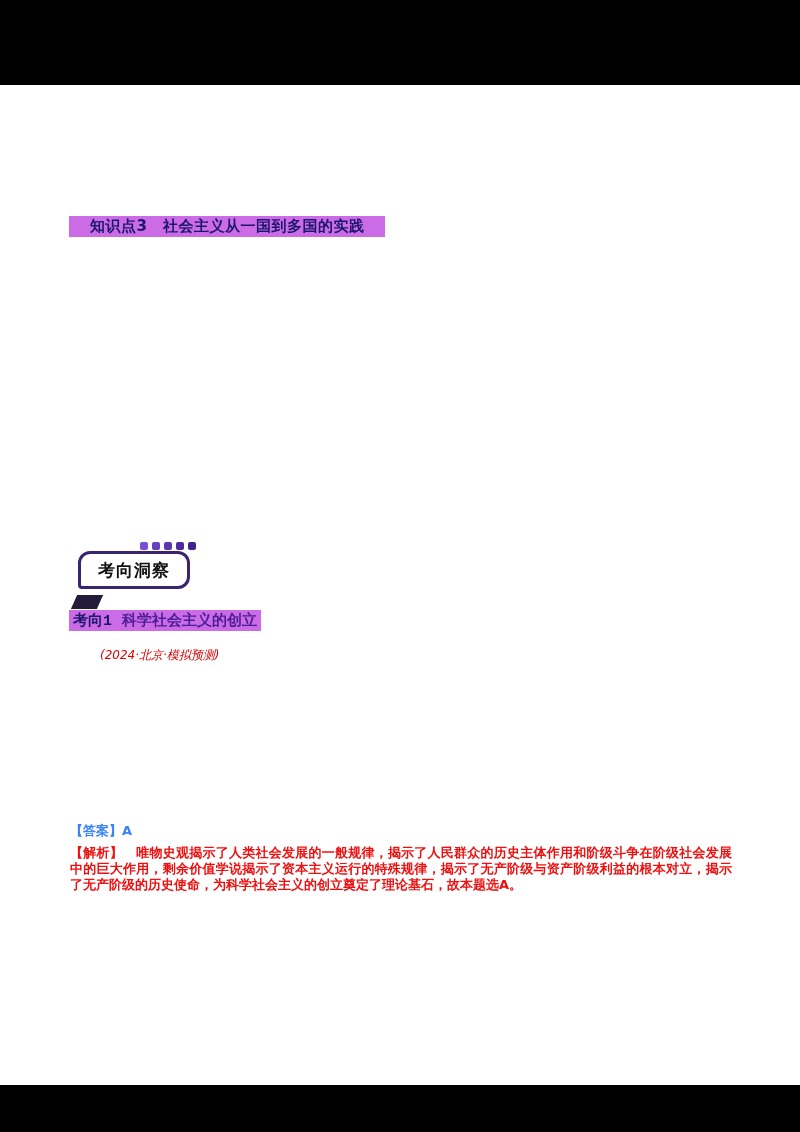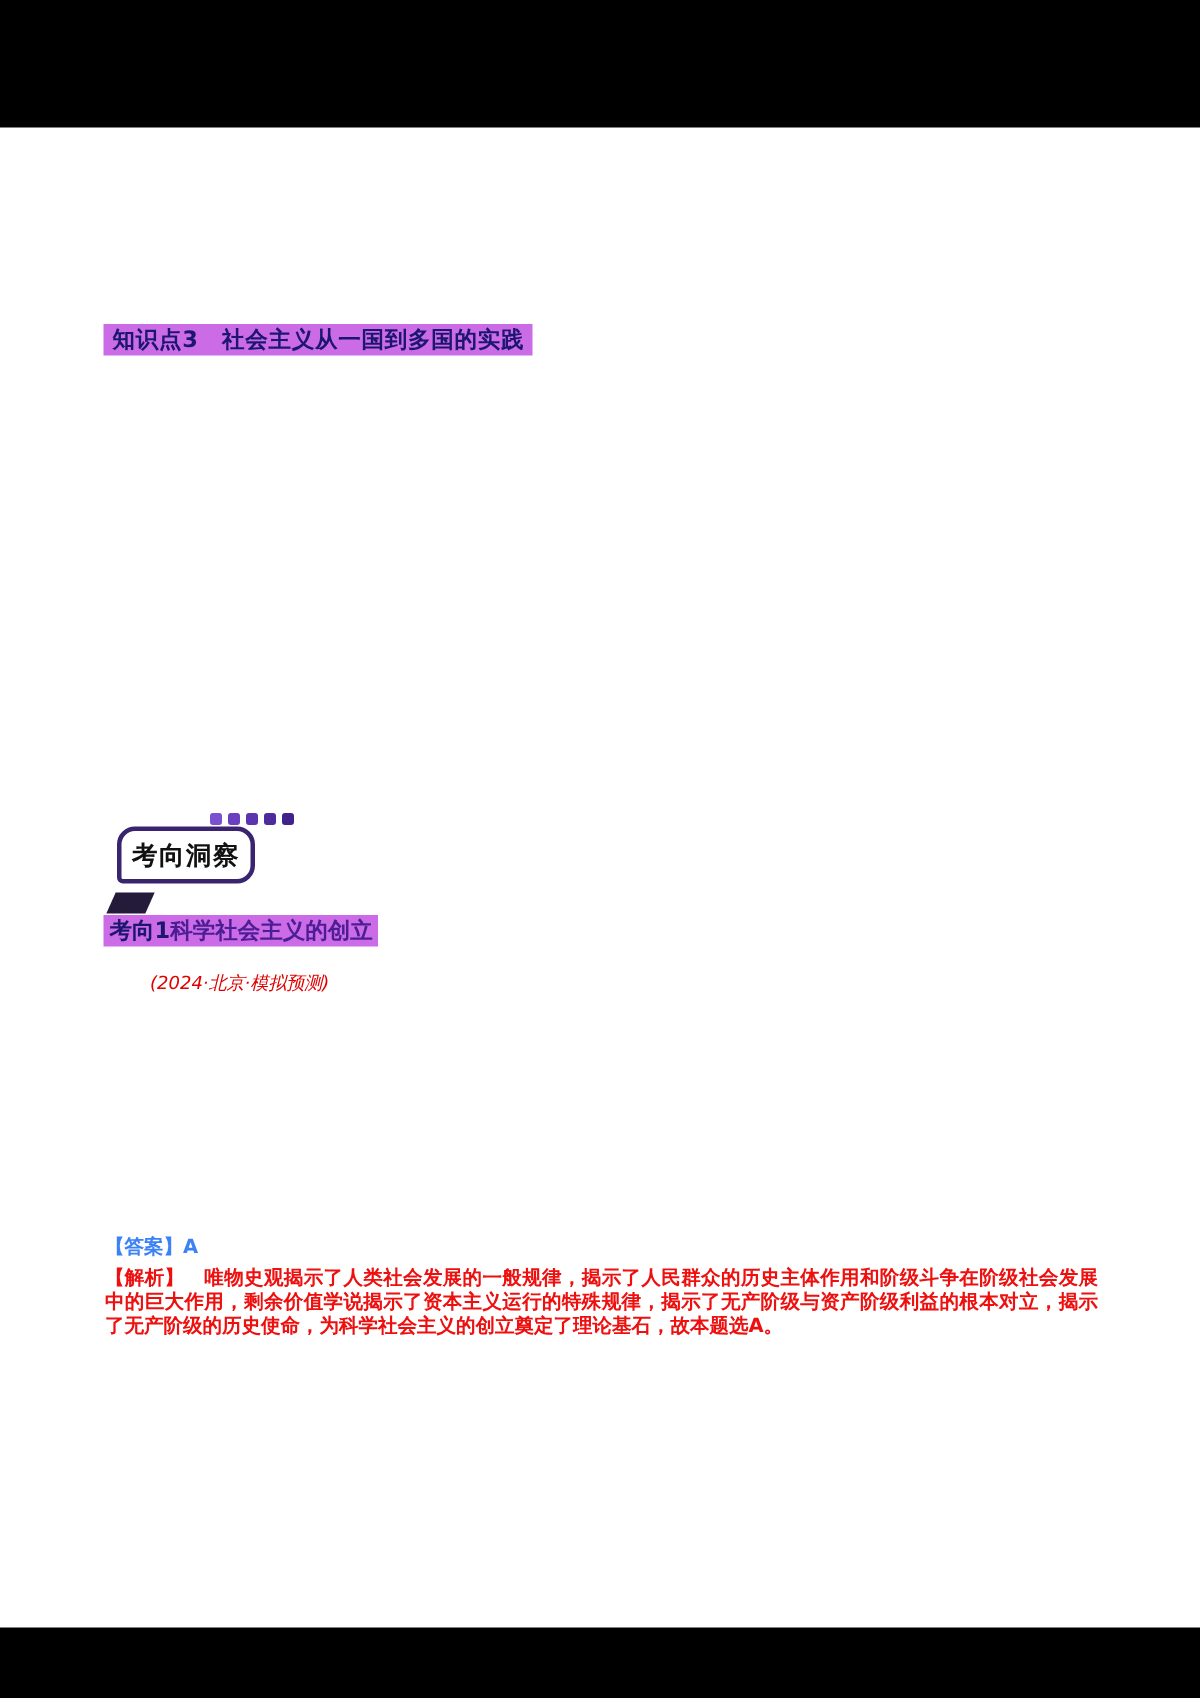--- a/index.html
+++ b/index.html
@@ -26,21 +26,21 @@
   }
   
   .kp-heading {
     position: absolute;
     left: 69px;
     top: 131px;
     background: #cb6ce6;
     color: #1c1670;
     font-size: 15px;
     font-weight: bold;
-    padding: 1px 6px;
+    padding: 1px 21px;
     letter-spacing: 0.5px;
     white-space: nowrap;
   }
   
   .badge-wrap {
     position: absolute;
     left: 72px;
     top: 455px;
     width: 140px;
     height: 78px;
@@ -59,21 +59,21 @@
     border-radius: 2px;
   }
   .badge-squares .sq:nth-child(2) { background: #6a3fc0; }
   .badge-squares .sq:nth-child(3) { background: #5c35ae; }
   .badge-squares .sq:nth-child(4) { background: #4e2b9c; }
   .badge-squares .sq:nth-child(5) { background: #40228a; }
   .badge-box {
     position: absolute;
     left: 6px;
     top: 11px;
-    width: 92px;
+    width: 112px;
     height: 38px;
     background: #ffffff;
     border: 3px solid #3a2470;
     border-radius: 12px 12px 12px 4px;
     display: flex;
     align-items: center;
     justify-content: center;
     font-size: 17px;
     font-weight: bold;
     color: #111111;
@@ -97,20 +97,22 @@
     left: 69px;
     top: 525px;
     background: #cb6ce6;
     font-size: 15px;
     font-weight: bold;
     padding: 1px 4px;
     white-space: nowrap;
   }
   .kx-heading .kx-num {
     color: #1c1670;
+    margin-right: 10px;
+    font-family: Liberation Mono, monospace;
   }
   .kx-heading .kx-title {
     color: #4c1d95;
   }
   
   .source-line {
     position: absolute;
     left: 100px;
     top: 562px;
     color: #e00000;

